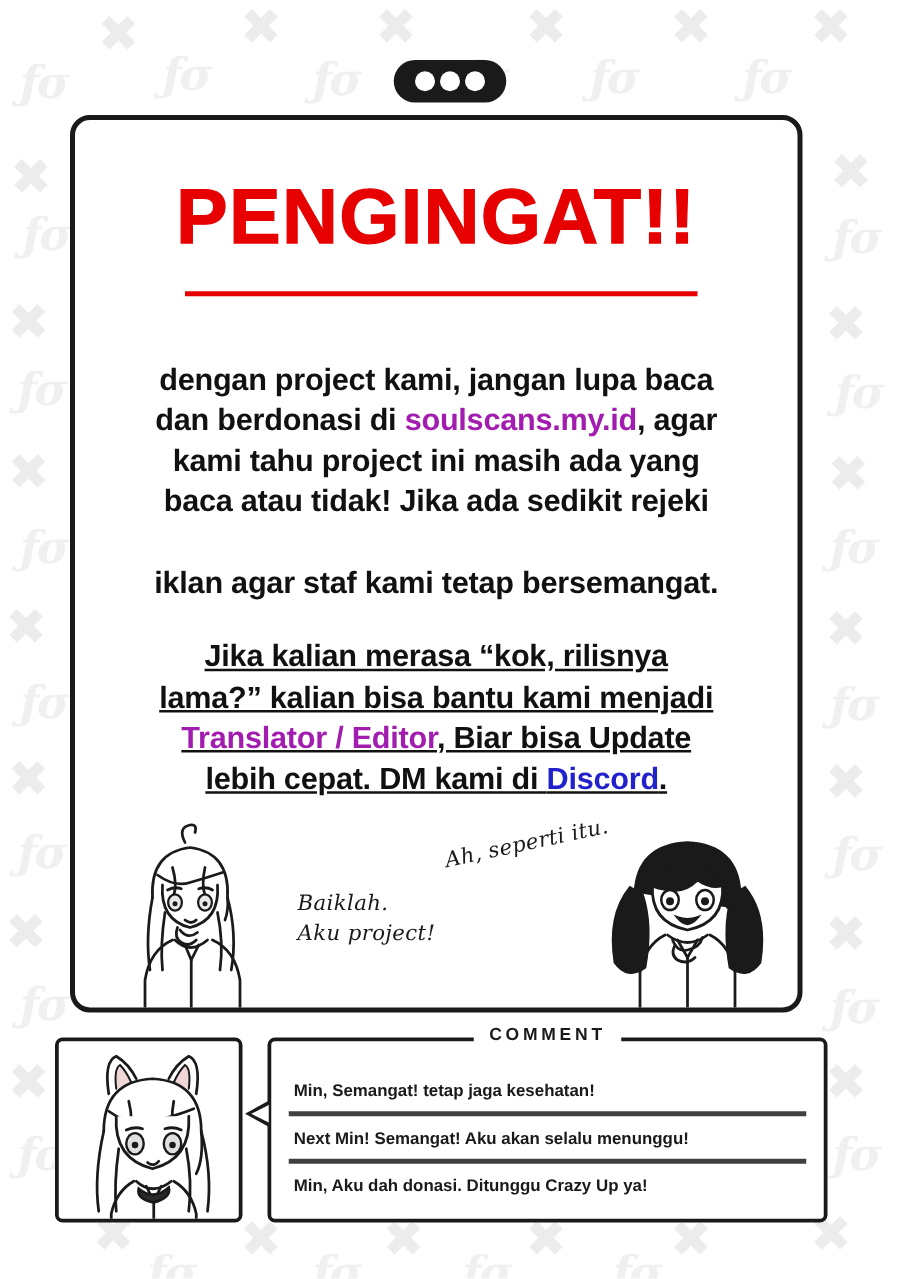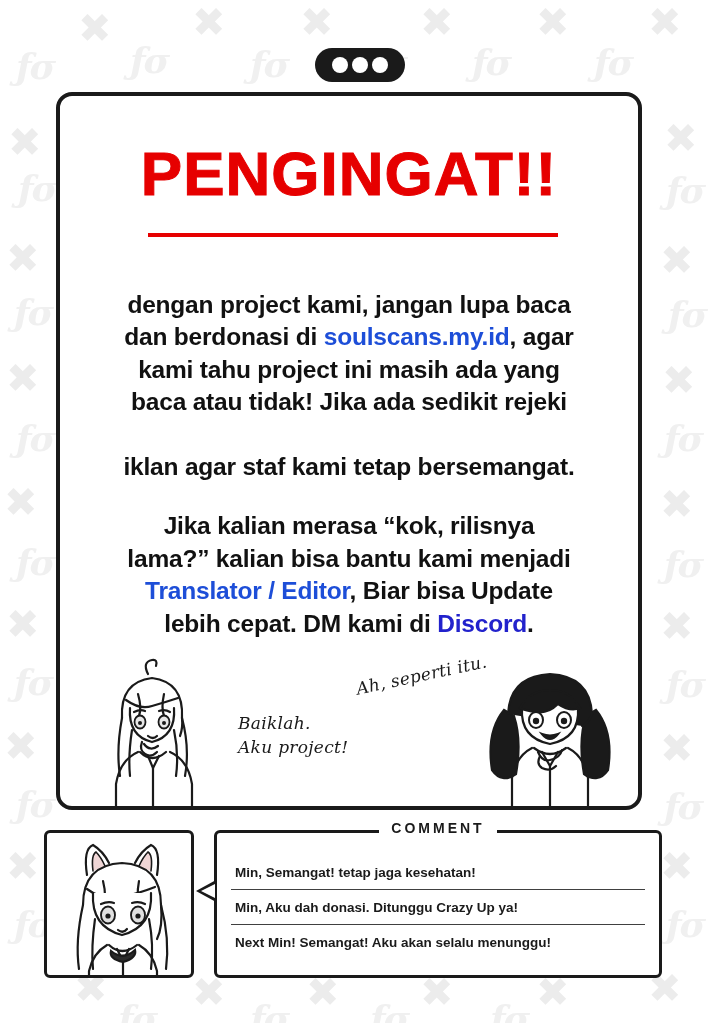--- a/index.html
+++ b/index.html
@@ -91,22 +91,22 @@
     position: absolute;
     left: 24px; right: 24px; top: 160px;
     text-align: center;
     font-size: 24.5px;
     font-weight: bold;
     line-height: 1.33;
     color: #111111;
     letter-spacing: -0.2px;
   }
   .body-text p { margin-bottom: 0; }
-  .body-text .para2 { margin-top: 26px; }
-  .red { color: #1d4ed8; }
+  .body-text .para2 { margin-top: 26px; text-decoration: underline; }
+  .red { color: #a21caf; }
   .blue { color: #2222cc; }
 
   
   .char-left {
     position: absolute;
     left: 18px; bottom: 0;
     width: 150px; height: 150px;
   }
   .char-right {
     position: absolute;
@@ -162,21 +162,21 @@
   }
   .comment-list {
     position: absolute;
     left: 14px; right: 14px; top: 22px;
   }
   .comment-item {
     font-size: 13.5px;
     font-weight: bold;
     color: #1a1a1a;
     padding: 10px 4px 9px 4px;
-    border-bottom: 1px solid #404040;
+    border-bottom: 4px solid #404040;
     white-space: nowrap;
   }
   .comment-item:last-child { border-bottom: none; }
 
   .reply-tail {
     position: absolute;
     left: 196px; top: 880px;
     width: 0; height: 0;
     border-top: 11px solid transparent;
     border-bottom: 11px solid transparent;
@@ -404,18 +404,18 @@
   </div>
 
   <div class="reply-tail"></div>
 
   <div class="comment-box">
     <div class="comment-header">
       <span>COMMENT</span>
     </div>
     <div class="comment-list">
       <div class="comment-item">Min, Semangat! tetap jaga kesehatan!</div>
+      <div class="comment-item">Next Min! Semangat! Aku akan selalu menunggu!</div>
       <div class="comment-item">Min, Aku dah donasi. Ditunggu Crazy Up ya!</div>
-      <div class="comment-item">Next Min! Semangat! Aku akan selalu menunggu!</div>
     </div>
   </div>
 
 </div>
 
 </body></html>

